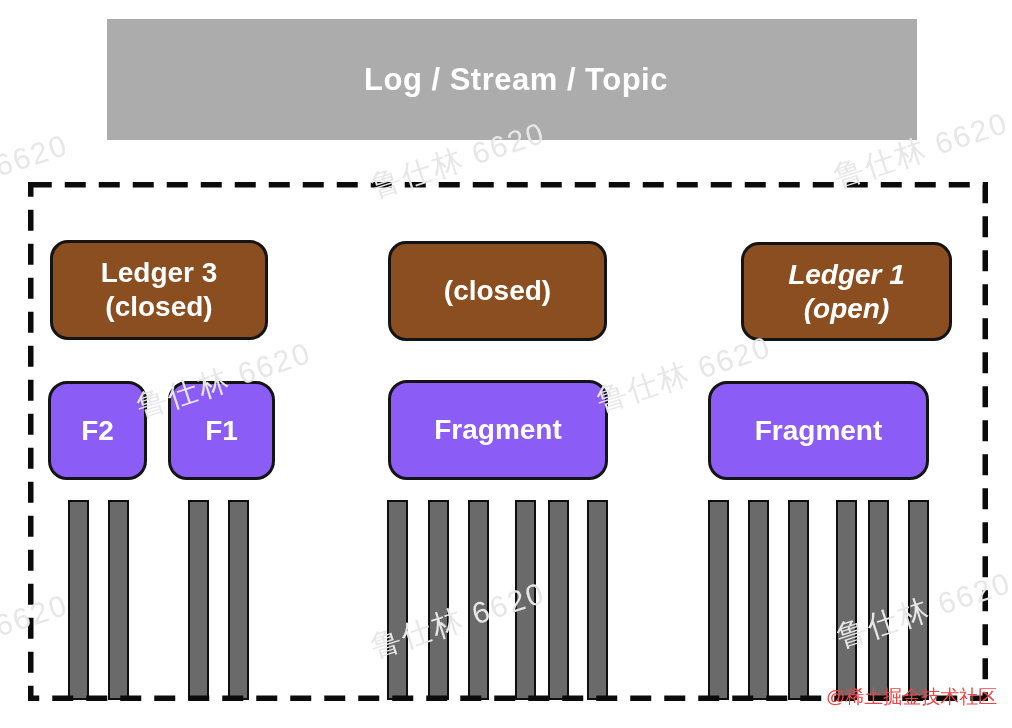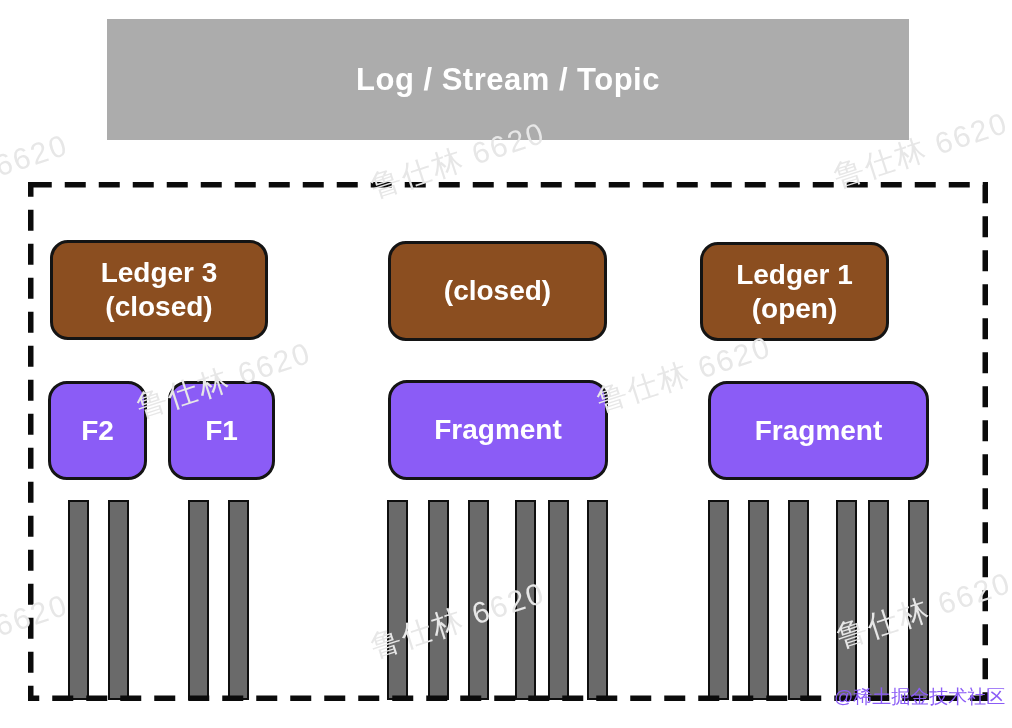--- a/index.html
+++ b/index.html
@@ -66,47 +66,46 @@
     font-size: 30px;
     white-space: nowrap;
     transform: rotate(-18deg);
     transform-origin: 0 50%;
     z-index: 20;
     pointer-events: none;
     letter-spacing: 2px;
   }
   .credit {
     position: absolute;
-    color: #8b5cf6;
+    color: #ef4444;
     font-size: 19px;
     white-space: nowrap;
     z-index: 21;
     pointer-events: none;
-    margin-left: 8px;
   }
 </style>
 </head>
 <body>
 
 <div class="stage">
-  <div class="log-box" style="left: 107px; top: 19px; width: 802px; height: 121px;">
+  <div class="log-box" style="left: 107px; top: 19px; width: 802px; height: 121px; padding-left: 8px;">
     <span>Log / Stream / Topic</span>
   </div>
   <svg class="border-layer" width="1012" height="728">
       <rect x="30.75" y="184.75" width="954.5" height="513.5" fill="none" stroke="#0B0B0B" stroke-width="5.5" stroke-dasharray="21 13"></rect>
     </svg>
   <div id="nodes">
       <div class="node ledger" style="left: 50px; top: 240px; width: 218px; height: 100px;">
         <span>Ledger 3</span>
         <span>(closed)</span>
       </div>
       <div class="node ledger" style="left: 388px; top: 241px; width: 219px; height: 100px;">
         <span>(closed)</span>
       </div>
-      <div class="node ledger" style="left: 700px; top: 242px; width: 189px; height: 99px;">
+      <div class="node ledger" style="left: 741px; top: 242px; width: 211px; height: 99px; font-style: italic;">
         <span>Ledger 1</span>
         <span>(open)</span>
       </div>
       <div class="node fragment" style="left: 48px; top: 381px; width: 99px; height: 99px;">
         <span>F2</span>
       </div>
       <div class="node fragment" style="left: 168px; top: 381px; width: 107px; height: 99px;">
         <span>F1</span>
       </div>
       <div class="node fragment" style="left: 388px; top: 380px; width: 220px; height: 100px;">

